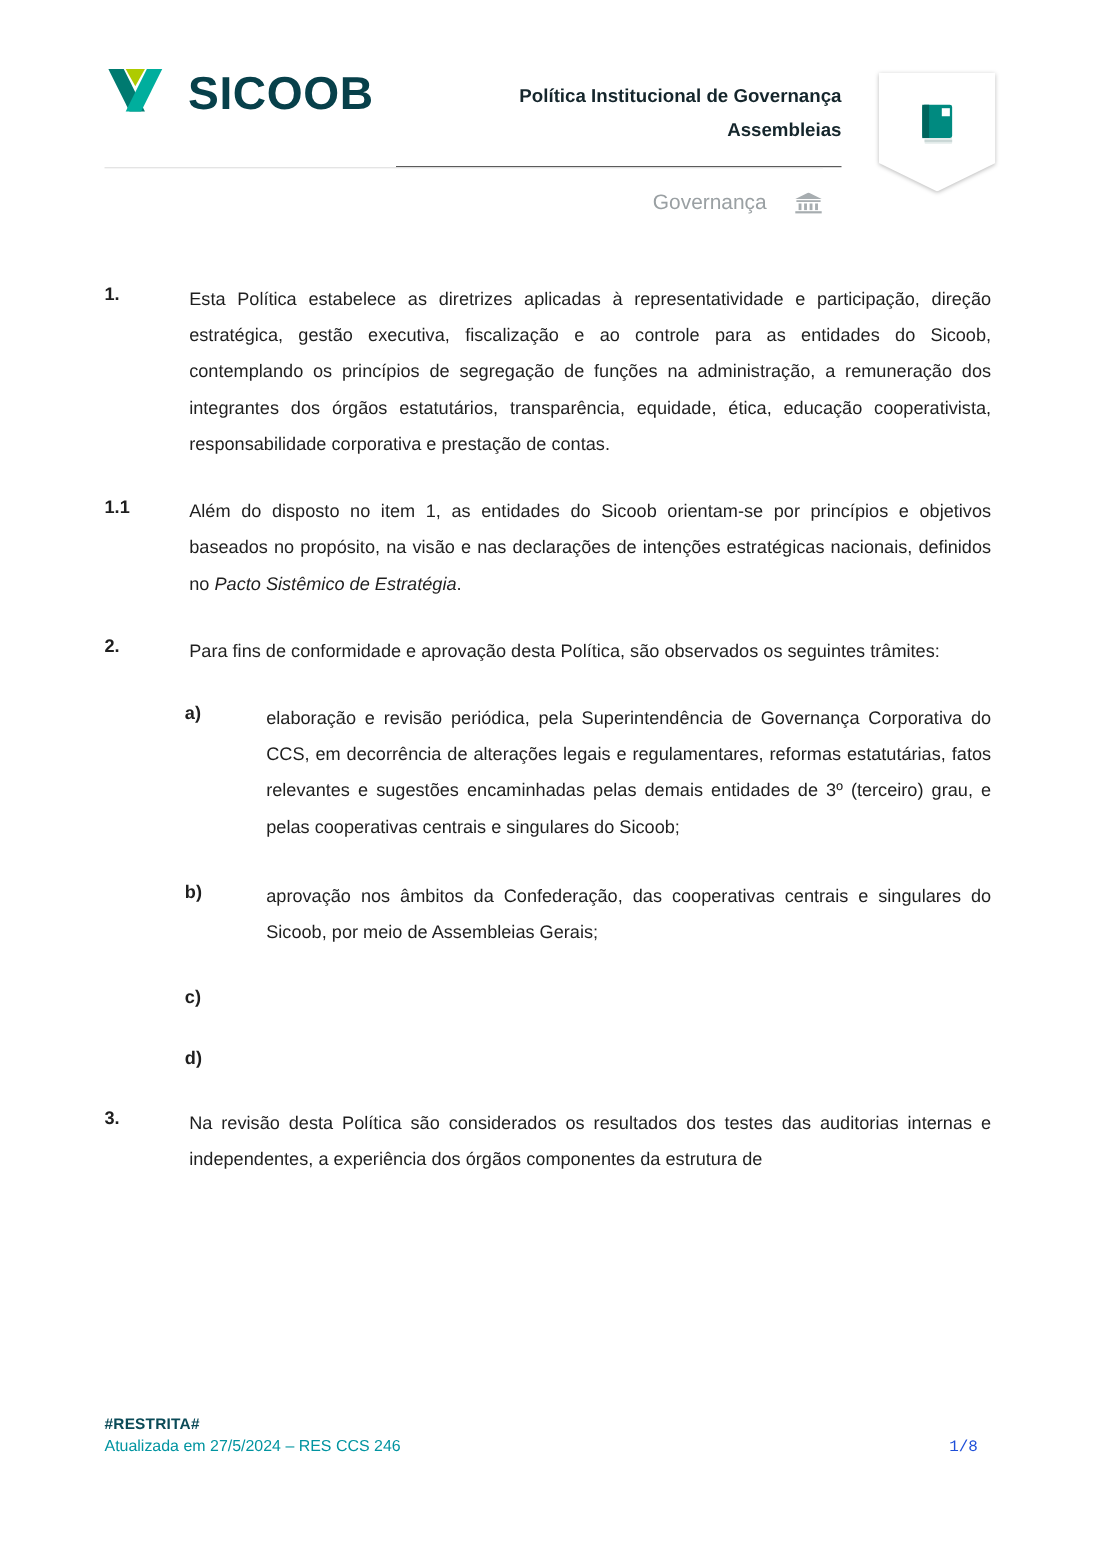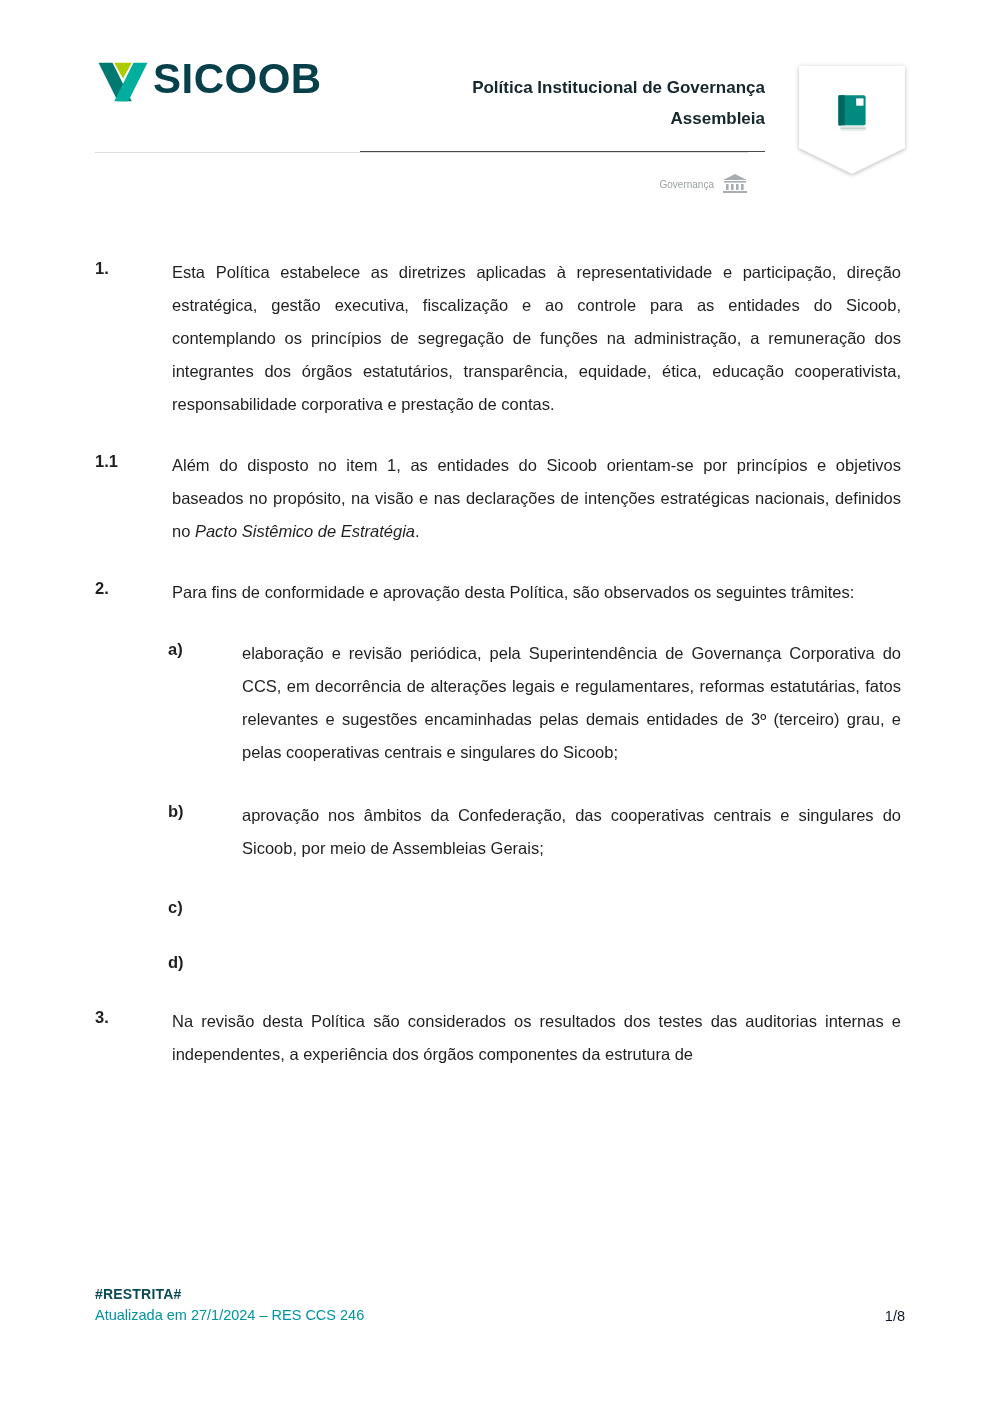--- a/index.html
+++ b/index.html
@@ -6,21 +6,21 @@
   body{
     width:1000px;height:1414px;
     background:#ffffff;
     font-family:"Liberation Sans", sans-serif;
     color:#1f1f1f;
     position:relative;
     overflow:hidden;
   }
 
   
-  .logo{position:absolute;left:95px;top:58px;display:flex;align-items:flex-start;gap:2px;}
+  .logo{position:absolute;left:95px;top:58px;display:flex;align-items:flex-end;gap:20px;}
   .logo-mark svg{width:56px;height:48px;display:block;}
   .logo-text{font-size:42px;font-weight:bold;color:#07404a;letter-spacing:0.5px;line-height:1;}
 
   .doc-title{
     position:absolute;left:360px;top:72px;width:405px;
     text-align:right;font-weight:bold;font-size:17px;line-height:1.85;
     color:#15262c;border-bottom:1.5px solid #4a4a4a;padding-bottom:16px;
   }
 
   .header-rule{position:absolute;left:95px;top:152px;width:653px;height:1px;background:#dedede;}
@@ -30,59 +30,59 @@
   .badge-shape{
     width:100%;height:100%;background:#ffffff;
     clip-path:polygon(0 0,100% 0,100% 76%,50% 100%,0 76%);
     display:flex;align-items:center;justify-content:center;
     box-sizing:border-box;padding-bottom:14px;
   }
   .badge-shape svg{width:46px;height:46px;}
 
   .category-row{
     position:absolute;left:95px;top:174px;width:653px;
-    display:flex;justify-content:flex-end;align-items:center;gap:8px;
-    color:#9aa0a3;font-size:10px;
+    display:flex;justify-content:flex-end;align-items:center;gap:25px;
+    color:#9aa0a3;font-size:19px;
   }
   .category-row svg{width:26px;height:20px;display:block;}
 
   
   .content{position:absolute;left:95px;top:252px;width:810px;}
   .item{display:flex;margin-bottom:20px;}
   .item .marker{flex:0 0 73px;font-weight:bold;font-size:16.5px;line-height:33px;}
   .item .text{margin:4px;flex:1;font-size:16.5px;line-height:33px;text-align:justify;}
   .item.sub{padding-left:73px;margin-bottom:22px;}
   .item.sub .marker{flex:0 0 70px;}
   .item .text em{font-style:italic;}
 
   
   .footer{position:absolute;left:95px;top:1286px;width:810px;}
   .restrita{font-weight:bold;color:#0a4a57;font-size:14px;letter-spacing:0.2px;}
   .updated{color:#0194a0;font-size:14.5px;margin-top:5px;}
-  .page-number{position:absolute;right:0;top:22px;color:#0f172a;font-size:14.5px;}
+  .page-number{position:absolute;right:16px;top:22px;color:#1d4ed8;font-size:14.5px;font-family:Liberation Mono, monospace;}
 </style>
 </head>
 <body>
 
 <div>
 
   <div class="logo">
     <span class="logo-mark">
       <svg viewBox="0 0 64 52" aria-hidden="true">
         <polygon points="22,4 42,4 32,22" fill="#aecb00"></polygon>
         <polygon points="4,4 20,4 42,48 26,48" fill="#007a70"></polygon>
         <polygon points="60,4 44,4 22,48 38,48" fill="#00AE9D"></polygon>
       </svg>
     </span>
     <span class="logo-text">SICOOB</span>
   </div>
 
   <div class="doc-title">
     <div>Política Institucional de Governança</div>
-    <div>Assembleia</div>
+    <div>Assembleias</div>
   </div>
 
   <div class="header-rule"></div>
 
   <div class="badge">
     <div class="badge-shape">
       <svg viewBox="0 0 44 44" aria-hidden="true">
         <rect x="9" y="5" width="26" height="29" rx="2" fill="#008a80"></rect>
         <rect x="9" y="5" width="6" height="29" fill="#00655d"></rect>
         <rect x="26" y="8" width="7" height="7" fill="#ffffff"></rect>
@@ -142,17 +142,17 @@
 
     <div class="item">
       <span class="marker">3.</span>
       <p class="text">Na revisão desta Política são considerados os resultados dos testes das auditorias internas e independentes, a experiência dos órgãos componentes da estrutura de</p>
     </div>
 
   </div>
 
   <div class="footer">
     <div class="restrita">#RESTRITA#</div>
-    <div class="updated">Atualizada em 27/1/2024 – RES CCS 246</div>
+    <div class="updated">Atualizada em 27/5/2024 – RES CCS 246</div>
     <div class="page-number">1/8</div>
   </div>
 
 </div>
 
 </body></html>

